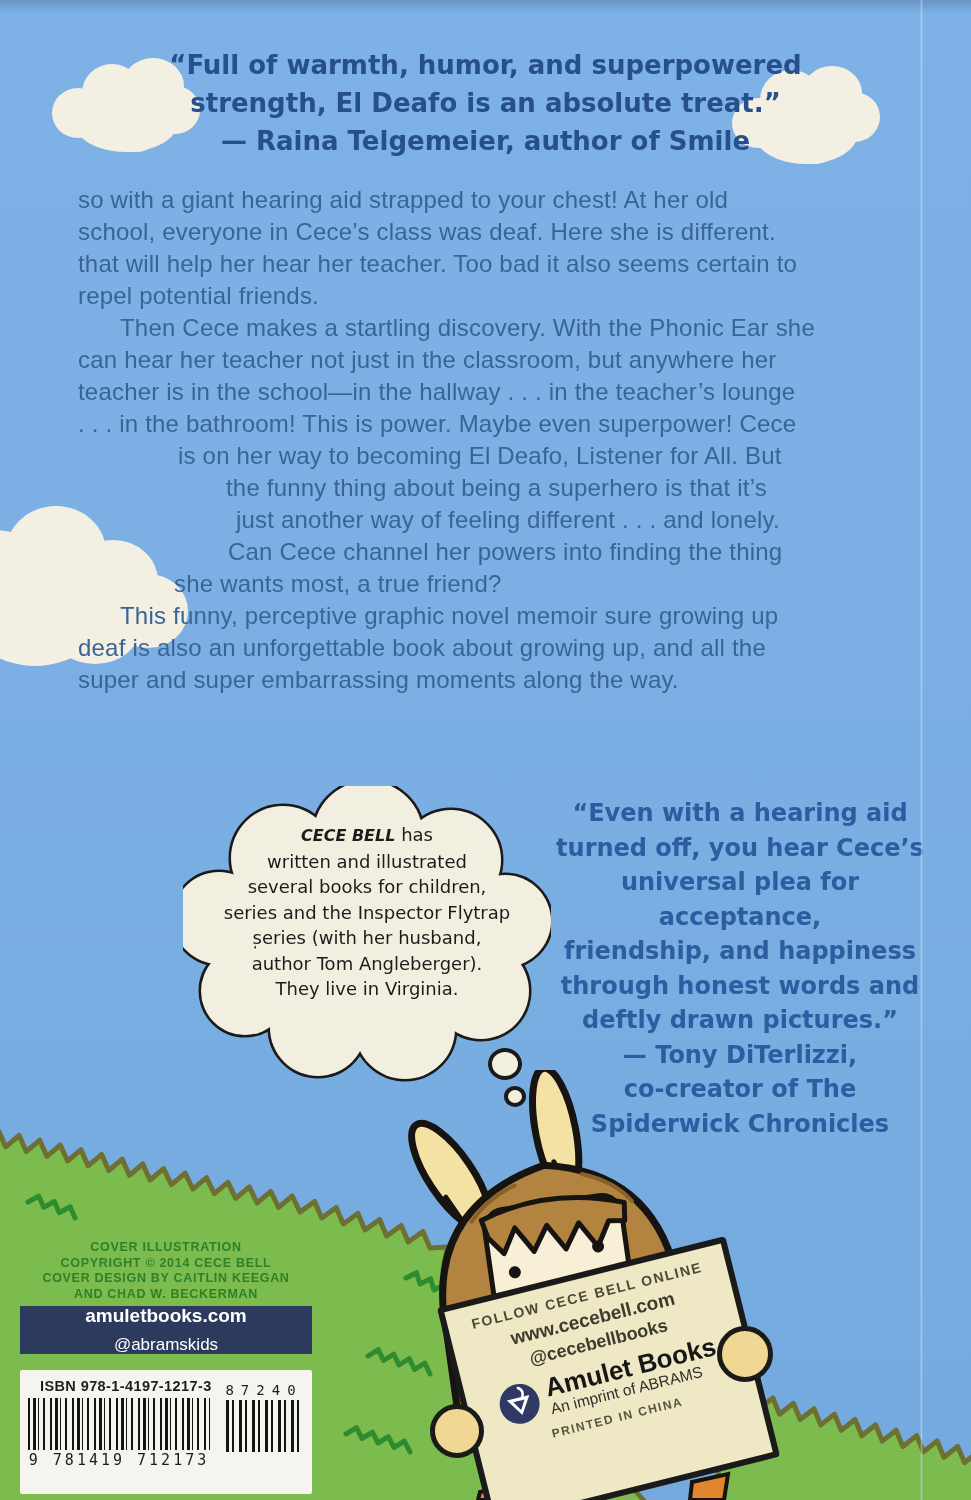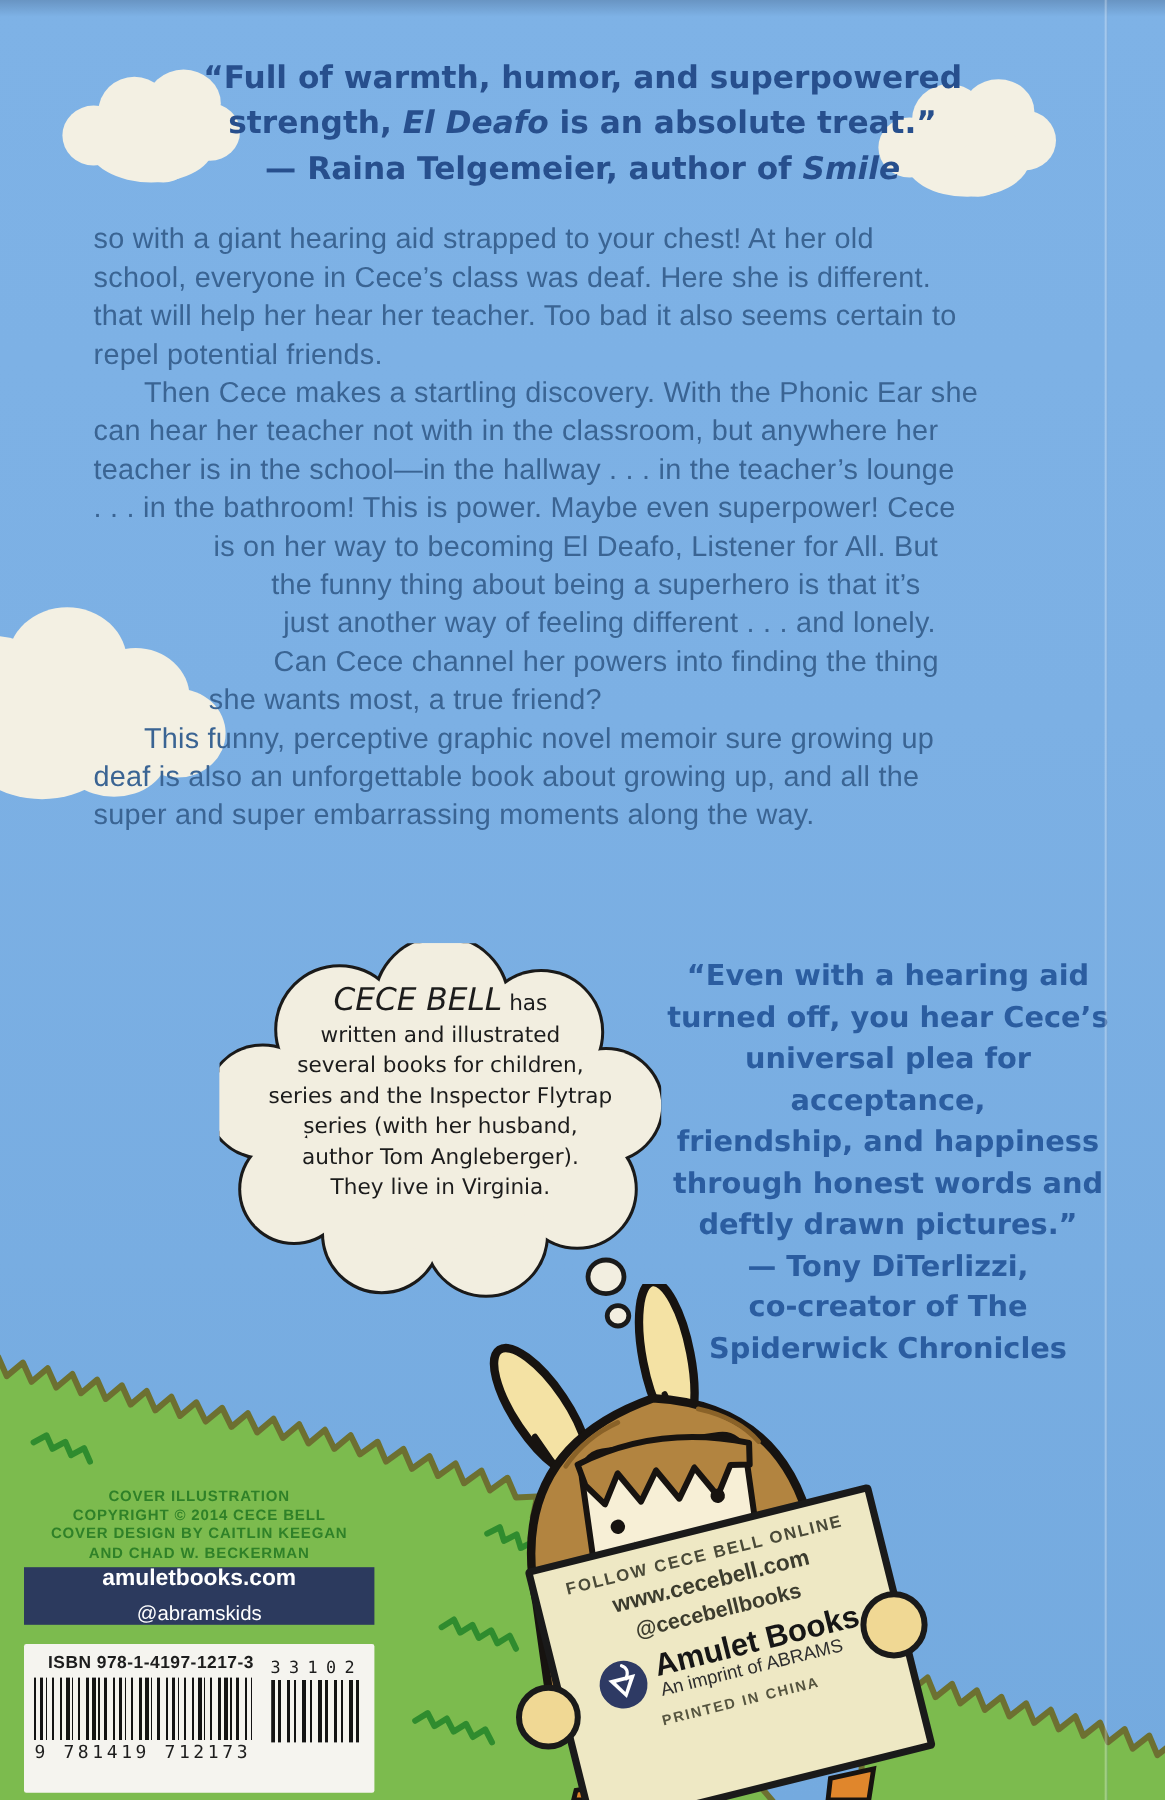--- a/index.html
+++ b/index.html
@@ -14,36 +14,36 @@
   .crease{position:absolute;top:0;width:3px;height:100%;left:920px;
     background:linear-gradient(90deg,rgba(255,255,255,.0),rgba(255,255,255,.35),rgba(120,150,190,.25));}
   
   .cloud{position:absolute;}
   .cloud div{position:absolute;background:#f3f0e3;border-radius:50%;}
   
   .top-quote{
     position:absolute;left:0;top:46px;width:971px;text-align:center;
     font-family:"DejaVu Sans",sans-serif;color:#274f8d;font-size:26px;line-height:38px;font-weight:bold;
   }
-  .top-quote .bktitle{font-style:italic;}
+  .top-quote .bktitle{}
   
   .synopsis{position:absolute;left:78px;top:184px;width:822px;color:#3a6493;
     font-size:24px;line-height:32px;letter-spacing:.2px;}
   .headline{font-size:31px;font-weight:bold;font-style:italic;color:#202f4f;letter-spacing:.5px;}
   .bl{white-space:nowrap;}
   .ind{padding-left:42px;}
   .w1{padding-left:100px;} .w2{padding-left:148px;} .w3{padding-left:158px;}
   .w4{padding-left:150px;} .w5{padding-left:96px;}
   
   .bubble{position:absolute;left:183px;top:786px;width:368px;height:298px;}
   .bubble-text{
     position:absolute;left:32px;top:36px;width:304px;text-align:center;
     font-family:"DejaVu Sans",sans-serif;font-size:18px;line-height:25.5px;color:#1c1c1c;
   }
-  .bubble-text .bname{font-weight:normal;font-style:italic;font-size:26px;}
+  .bubble-text .bname{font-weight:bold;font-style:italic;font-size:16px;}
   .mini-bubble{position:absolute;background:#f2eee0;border:4px solid #1a1a1a;border-radius:50%;}
   
   .review-quote{
     position:absolute;left:540px;top:796px;width:400px;text-align:center;
     font-family:"DejaVu Sans",sans-serif;color:#2b5da0;font-weight:bold;
     font-size:24px;line-height:34.5px;white-space:pre-line;
   }
   
   .credits{
     position:absolute;left:20px;top:1240px;width:292px;text-align:center;
@@ -124,21 +124,21 @@
     <div><span>strength, </span><span class="bktitle">El Deafo</span><span> is an absolute treat.”</span></div>
     <div><span>— Raina Telgemeier, author of </span><span class="bktitle">Smile</span></div>
   </div>
 
   <div class="synopsis">
     <div class="bl">so with a giant hearing aid strapped to your chest! At her old</div>
     <div class="bl">school, everyone in Cece’s class was deaf. Here she is different.</div>
     <div class="bl">that will help her hear her teacher. Too bad it also seems certain to</div>
     <div class="bl">repel potential friends.</div>
     <div class="bl ind">Then Cece makes a startling discovery. With the Phonic Ear she</div>
-    <div class="bl">can hear her teacher not with in the classroom, but anywhere her</div>
+    <div class="bl">can hear her teacher not just in the classroom, but anywhere her</div>
     <div class="bl">teacher is in the school—in the hallway . . . in the teacher’s lounge</div>
     <div class="bl">. . . in the bathroom! This is power. Maybe even superpower! Cece</div>
     <div class="bl w1">is on her way to becoming El Deafo, Listener for All. But</div>
     <div class="bl w2">the funny thing about being a superhero is that it’s</div>
     <div class="bl w3">just another way of feeling different . . . and lonely.</div>
     <div class="bl w4">Can Cece channel her powers into finding the thing</div>
     <div class="bl w5">she wants most, a true friend?</div>
     <div class="bl ind">This funny, perceptive graphic novel memoir sure growing up</div>
     <div class="bl">deaf is also an unforgettable book about growing up, and all the</div>
     <div class="bl">super and super embarrassing moments along the way.</div>
@@ -211,21 +211,21 @@
 
   <div class="pub-bar">
     <div class="pub-site">amuletbooks.com</div>
     <div class="pub-social">@abramskids</div>
   </div>
 
   <div class="barcode-box">
     <div class="isbn-label">ISBN 978-1-4197-1217-3</div>
     <div class="ean-bars"></div>
     <div class="ean-digits">9 781419 712173</div>
-    <div class="addon-digits">33102</div>
+    <div class="addon-digits">87240</div>
     <div class="addon-bars"></div>
   </div>
 
   <svg style="position:absolute;left:395px;top:1070px;" width="380" height="430" viewBox="0 0 380 430">
     <g transform="rotate(-8 165 200)">
       <g>
         <ellipse cx="70" cy="92" rx="22" ry="62" fill="#f4e2a4" stroke="#171310" stroke-width="7" transform="rotate(-26 70 92)"></ellipse>
         <ellipse cx="180" cy="62" rx="20" ry="64" fill="#f4e2a4" stroke="#171310" stroke-width="7" transform="rotate(-3 180 62)"></ellipse>
         <path d="M62,112 L76,140" stroke="#171310" stroke-width="5" stroke-linecap="round" fill="none"></path>
         <path d="M174,92 L181,118" stroke="#171310" stroke-width="5" stroke-linecap="round" fill="none"></path>

